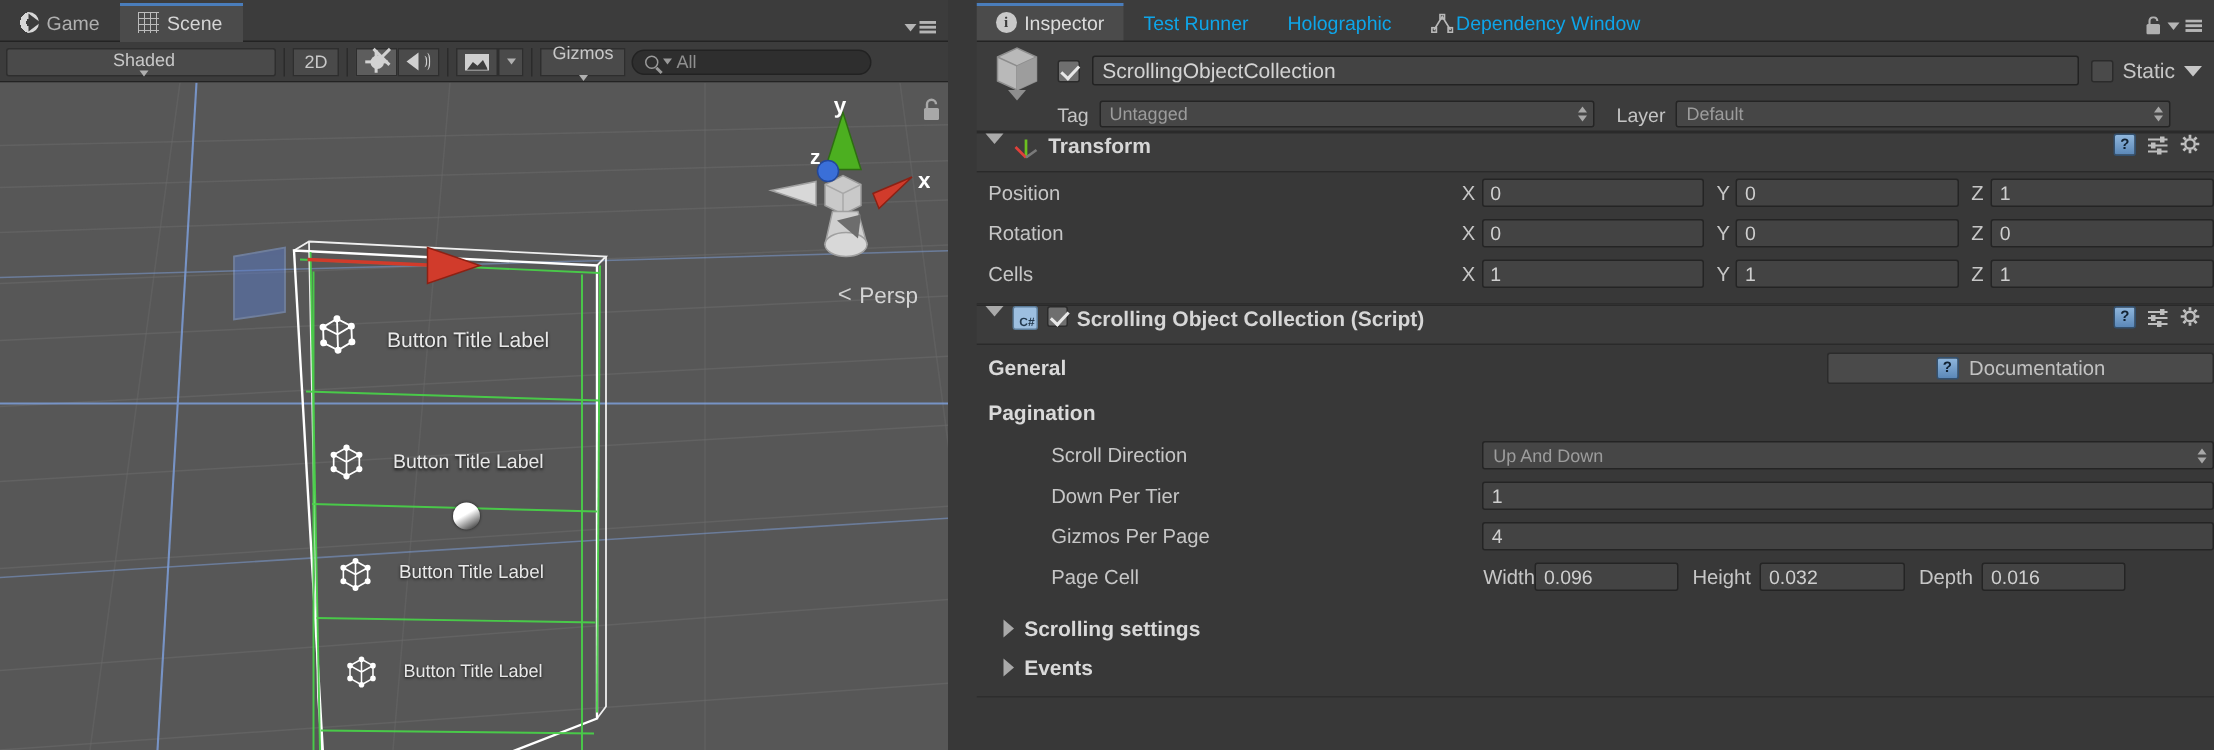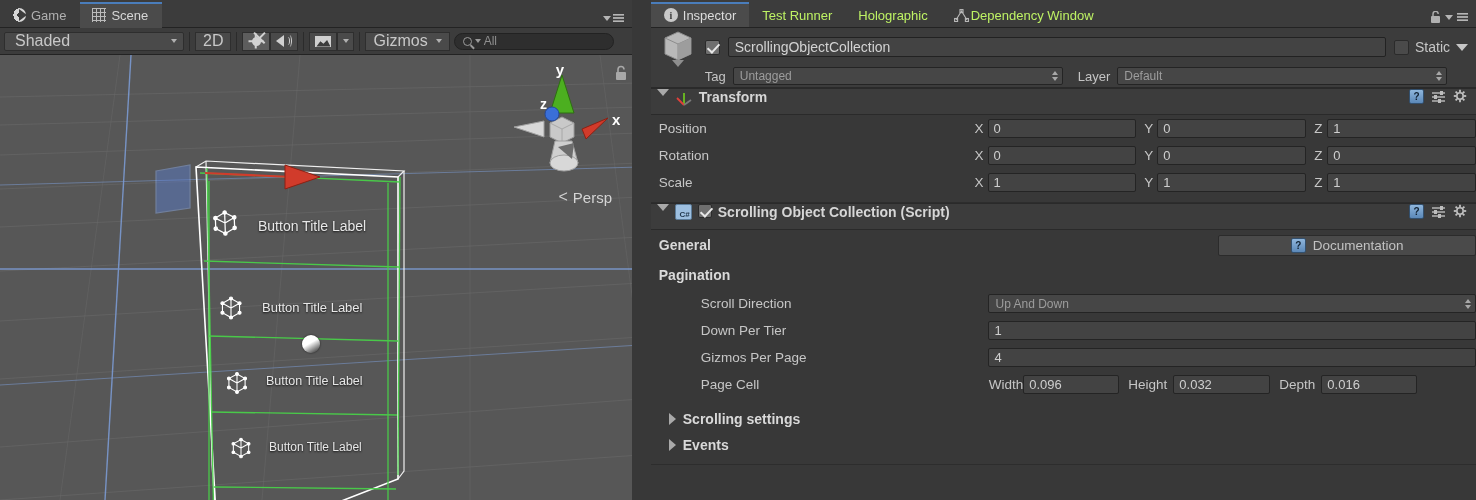--- a/index.html
+++ b/index.html
@@ -35,21 +35,21 @@
   }
   .tabbar-menu { margin-left:auto; display:flex; align-items:center; gap:2px; padding:0 8px 5px 0; }
   .mini-tri { width:0;height:0;border-left:4px solid transparent;border-right:4px solid transparent;border-top:5px solid #b5b5b5;}
   .mini-burger { width:11px; height:9px;
     background-image: linear-gradient(#b5b5b5 1.6px, transparent 1.6px);
     background-size: 11px 3.2px; }
 
   .scene-toolbar { position: relative; height: 27px; background: #3c3c3c; display: flex; align-items: center;
     padding: 0 4px; gap: 0; border-bottom: 1px solid #232323; }
   .tb-btn { height: 19px; display: flex; align-items: center; justify-content: center;
-    background: #4a4a4a; border: 1px solid #2e2e2e; color: #c8c8c8; font-size: 16px; padding: 0 7px; }
+    background: #4a4a4a; border: 1px solid #2e2e2e; color: #c8c8c8; font-size: 12px; padding: 0 7px; flex-direction: column; }
   .tb-dd { width: 180px; justify-content: space-between; padding: 0 6px 0 10px; border-radius:2px;}
   .tb-dd .caret { width:0;height:0;border-left:3.5px solid transparent;border-right:3.5px solid transparent;border-top:4px solid #b0b0b0;}
   .tb-sep { width: 1px; height: 19px; background: #2b2b2b; margin: 0 5px; }
   .tb-icon-btn { width: 28px; height: 19px; background: #4a4a4a; border:1px solid #2e2e2e; display:flex;align-items:center;justify-content:center;}
   .tb-icon-btn.on { background: #5d5d5d; }
   .sun { position:relative; width:9px;height:9px;border-radius:50%;background:#d2d2d2;}
   .sun::before,.sun::after{content:"";position:absolute;left:50%;top:50%;width:15px;height:1.5px;background:#d2d2d2;transform:translate(-50%,-50%);}
   .sun::after{ transform:translate(-50%,-50%) rotate(90deg);}
   .sun2 { position:absolute; width:15px;height:1.5px;background:#d2d2d2; transform: rotate(45deg);}
   .spk { position:relative; width:16px;height:12px;}
@@ -78,21 +78,21 @@
           background: linear-gradient(150deg,#ffffff 45%, #1d1d1d 100%); box-shadow:0 0 2px rgba(0,0,0,.7);}
 
   .gizmo { position:absolute; right: 20px; top: 8px; width: 120px; height: 150px; }
   .persp { position:absolute; right: 28px; top: 133px; color:#d4d4d4; font-size:15px; display:flex; gap:5px; align-items:center;}
   .lockico { position:absolute; right: 12px; top: 10px; width: 14px; height: 16px; }
 
   
   .inspector { position: relative; width: 836px; height: 500px; background: #383838; overflow: hidden; }
   .insp-tabbar { position: relative; height: 28px; background: #3c3c3c; display: flex; align-items: flex-end; }
   .insp-tabbar::after{content:"";position:absolute;left:0;right:0;bottom:0;height:1px;background:#232323;}
-  .itab { height: 26px; display:flex; align-items:center; gap:5px; padding: 0 13px; font-size:13px; color:#bef264;
+  .itab { height: 26px; display:flex; align-items:center; gap:5px; padding: 0 13px; font-size:13px; color:#0ea5e9;
           border-top-left-radius:3px;border-top-right-radius:3px; position:relative;}
   .itab.active { background:#4b4b4b; color:#dcdcdc; }
   .itab.active::before{content:"";position:absolute;left:0;right:0;top:0;height:2px;background:#4a7dbb;}
   .ico-info { width:14px;height:14px;border-radius:50%;background:#c9c9c9;color:#3c3c3c;font-size:10px;font-weight:bold;
               display:flex;align-items:center;justify-content:center;font-family:"Liberation Serif",serif;}
   .ico-dep { width:15px;height:13px; position:relative; }
   .insp-right { margin-left:auto; display:flex; align-items:center; gap:4px; padding:0 8px 5px 0;}
   .lock2 { width:11px;height:12px;position:relative;}
 
   
@@ -521,21 +521,21 @@
       <div class="field" style="width:155px">
           <span>0</span>
         </div>
       <span class="axis-lbl" style="margin-left:8px">Z</span>
       <div class="field" style="width:155px">
           <span>0</span>
         </div>
     </div>
 
     <div class="row">
-      <span class="row-label" style="width:330px">Scale</span>
+      <span class="row-label" style="width:330px">Cells</span>
       <span class="axis-lbl">X</span>
       <div class="field" style="width:155px">
           <span>1</span>
         </div>
       <span class="axis-lbl" style="margin-left:8px">Y</span>
       <div class="field" style="width:155px">
           <span>1</span>
         </div>
       <span class="axis-lbl" style="margin-left:8px">Z</span>
       <div class="field" style="width:155px">

